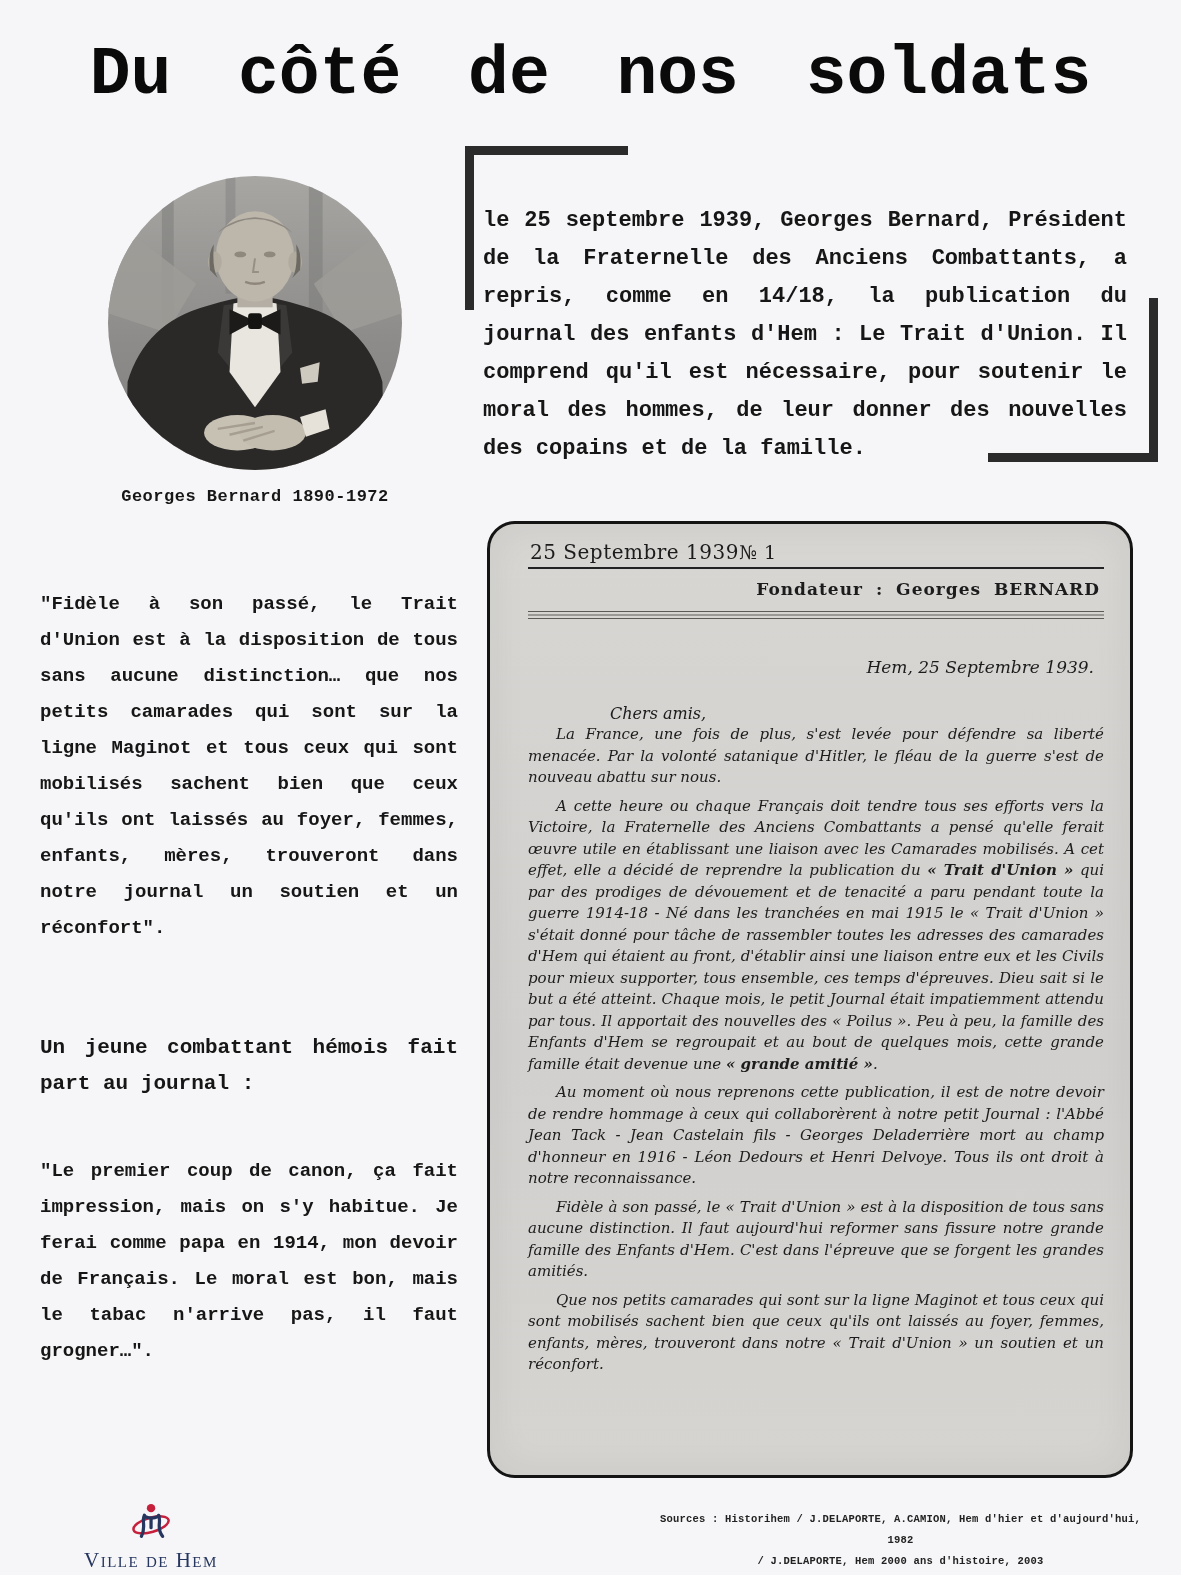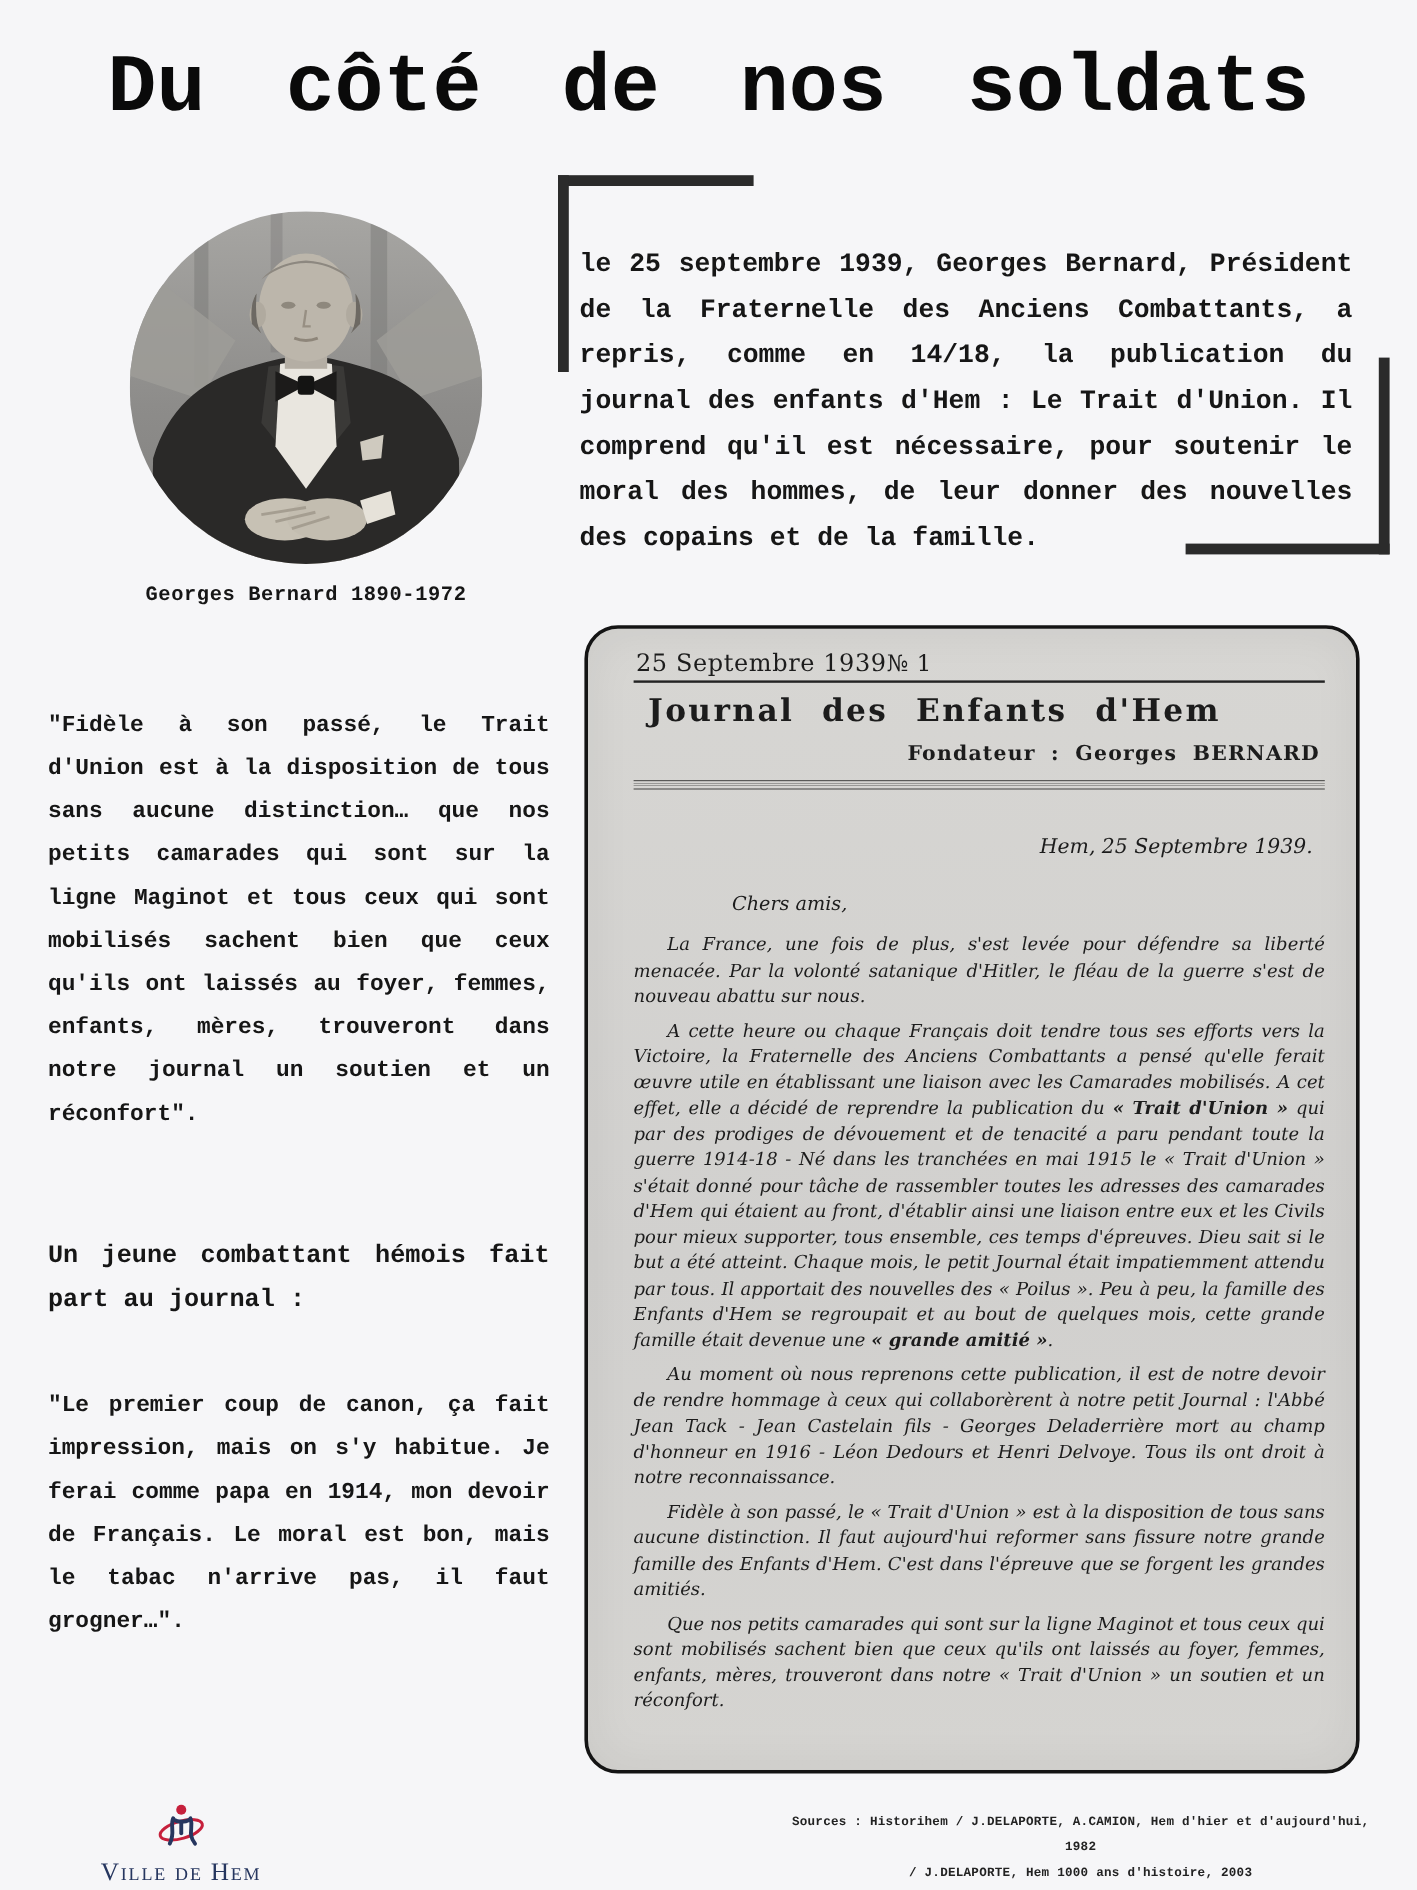--- a/index.html
+++ b/index.html
@@ -72,21 +72,21 @@
   .np-subtitle { margin:9px 0 0 12px; font-weight:bold; font-size:26px; letter-spacing:2px; word-spacing:12px; }
   .np-founder { margin-top:10px; text-align:right; font-weight:bold; font-size:17px; letter-spacing:1px; word-spacing:6px; padding-right:4px; }
   .np-fancy-rule {
     margin-top:12px; height:8px;
     border-top:1px solid #5a5a58; border-bottom:1px solid #5a5a58;
     background:linear-gradient(#0000 30%, #63636188 30%, #63636188 42%, #0000 42%, #0000 58%, #63636188 58%, #63636188 70%, #0000 70%);
   }
   .np-letter { margin-top:38px; font-style:italic; font-size:15px; line-height:21.5px; text-align:justify; }
   .np-dateline { text-align:right; font-size:17px; padding-right:10px; }
   .np-salutation { margin-top:24px; text-indent:82px; font-size:16px; }
-  .np-body { margin-top:14px; }
+  .np-body { }
   .np-body p { text-indent:28px; margin-bottom:7px; }
   .np-body b { font-weight:bold; }
 
   
   .footer-logo { position:absolute; left:86px; top:1498px; display:flex; align-items:center; gap:2px;flex-direction:column; }
   .footer-logo svg { width:44px; height:48px; display:block; }
   .logo-text {
     font-family:"Liberation Serif", serif;
     font-variant:small-caps;
     font-size:21px; letter-spacing:1.5px;
@@ -175,21 +175,20 @@
 <div class="quote1 tw">"Fidèle à son passé, le Trait d'Union est à la disposition de tous sans aucune distinction… que nos petits camarades qui sont sur la ligne Maginot et tous ceux qui sont mobilisés sachent bien que ceux qu'ils ont laissés au foyer, femmes, enfants, mères, trouveront dans notre journal un soutien et un réconfort".</div>
 <div class="lead2 tw">Un jeune combattant hémois fait part au journal :</div>
 <div class="quote2 tw">"Le premier coup de canon, ça fait impression, mais on s'y habitue. Je ferai comme papa en 1914, mon devoir de Français. Le moral est bon, mais le tabac n'arrive pas, il faut grogner…".</div>
 
 <div class="paper">
   <div class="np-header">
     <span>25 Septembre 1939</span>
     <span class="np-issue">№ 1</span>
   </div>
   <div class="np-rule1"></div>
-  <div class="np-subtitle">Journal des Enfants d'Hem</div>
   <div class="np-founder">Fondateur :  Georges BERNARD</div>
   <div class="np-fancy-rule"></div>
 
   <div class="np-letter">
     <div class="np-dateline">Hem, 25 Septembre 1939.</div>
     <div class="np-salutation">Chers amis,</div>
     <div class="np-body" id="letter-body">
         <p><span>La France, une fois de plus, s'est levée pour défendre sa liberté menacée. Par la volonté satanique d'Hitler, le fléau de la guerre s'est de nouveau abattu sur nous.</span></p>
         <p><span>A cette heure ou chaque Français doit tendre tous ses efforts vers la Victoire, la Fraternelle des Anciens Combattants a pensé qu'elle ferait œuvre utile en établissant une liaison avec les Camarades mobilisés. A cet effet, elle a décidé de reprendre la publication du </span><b>« Trait d'Union »</b><span> qui par des prodiges de dévouement et de tenacité a paru pendant toute la guerre 1914-18 - Né dans les tranchées en mai 1915 le « Trait d'Union » s'était donné pour tâche de rassembler toutes les adresses des camarades d'Hem qui étaient au front, d'établir ainsi une liaison entre eux et les Civils pour mieux supporter, tous ensemble, ces temps d'épreuves. Dieu sait si le but a été atteint. Chaque mois, le petit Journal était impatiemment attendu par tous. Il apportait des nouvelles des « Poilus ». Peu à peu, la famille des Enfants d'Hem se regroupait et au bout de quelques mois, cette grande famille était devenue une </span><b>« grande amitié »</b><span>.</span></p>
         <p><span>Au moment où nous reprenons cette publication, il est de notre devoir de rendre hommage à ceux qui collaborèrent à notre petit Journal : l'Abbé Jean Tack - Jean Castelain fils - Georges Deladerrière mort au champ d'honneur en 1916 - Léon Dedours et Henri Delvoye. Tous ils ont droit à notre reconnaissance.</span></p>
@@ -214,14 +213,14 @@
       <path d="M22,20 L22,30"></path>
     </g>
 
     <circle cx="22" cy="9.5" r="4.4" fill="#c6203c"></circle>
   </svg>
   <span class="logo-text">Ville de Hem</span>
 </div>
 
 <div class="sources">
   <div>Sources : Historihem / J.DELAPORTE, A.CAMION, Hem d'hier et d'aujourd'hui, 1982</div>
-  <div>/ J.DELAPORTE, Hem 1000 ans d'histoire, 2003</div>
+  <div>/ J.DELAPORTE, Hem 2000 ans d'histoire, 2003</div>
 </div>
 
 </body></html>

